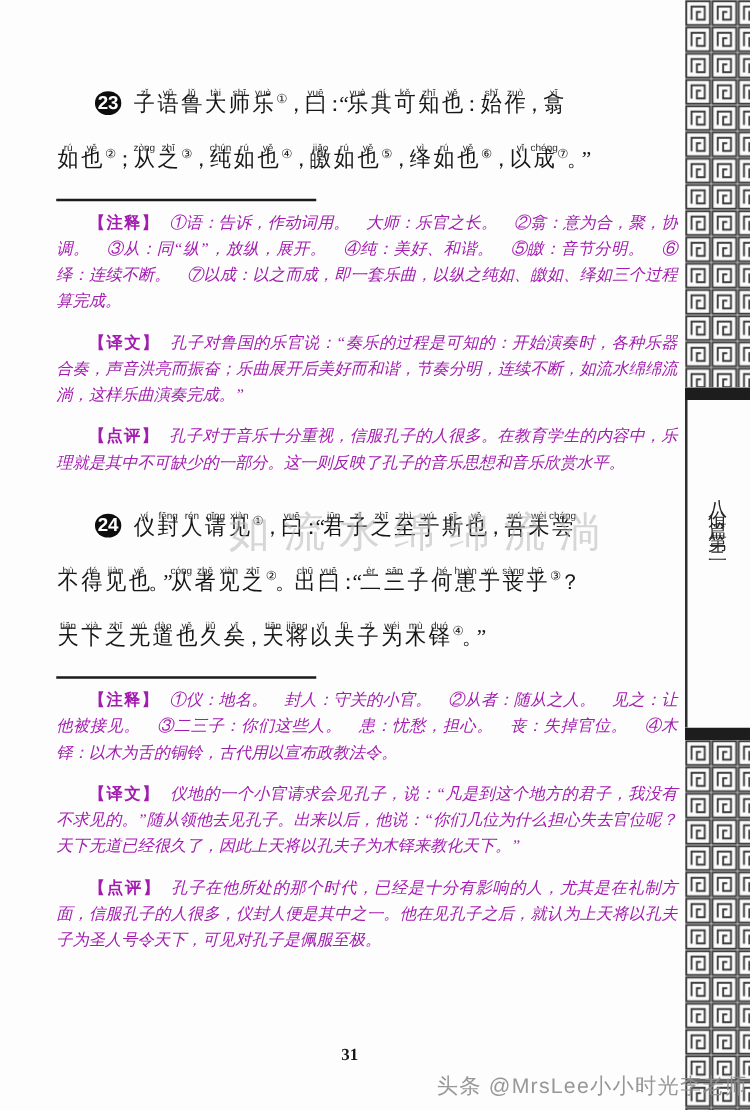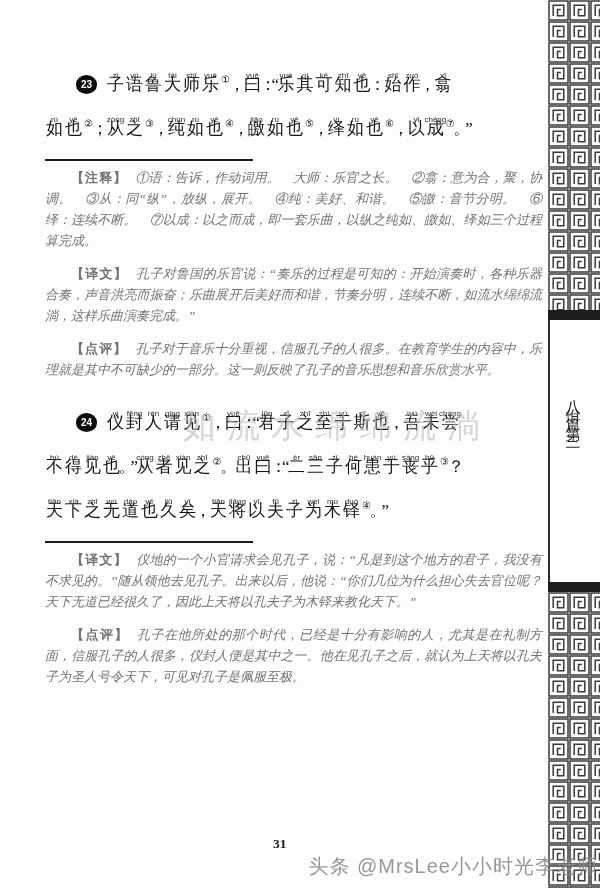--- a/index.html
+++ b/index.html
@@ -6,49 +6,49 @@
   body{width:600px;height:888px;background:#fff;overflow:hidden;
        font-family:"Liberation Serif","DejaVu Serif",serif;color:#161616;}
   .page{position:relative;width:600px;height:888px;background:#fdfdfd;overflow:hidden;}
 
   
   .content{position:absolute;left:45px;top:58px;width:497px;}
   .section{}
   .section + .section{margin-top:16px;}
   .h-line{white-space:nowrap;height:44px;padding-top:11px;box-sizing:border-box;line-height:22px;}
   .badge{display:inline-block;min-width:21px;height:19px;background:#0d0d0d;color:#fff;
-         border-radius:50%/48%;font-size:10px;line-height:19px;text-align:center;
+         border-radius:50%/48%;font-size:15px;line-height:19px;text-align:center;
          font-family:"Liberation Sans","DejaVu Sans",sans-serif;font-weight:bold;
          margin:0 9px 0 31px;vertical-align:2px;}
   .cell{display:inline-block;position:relative;font-size:17px;padding:0 1px;}
   .cell .py{position:absolute;top:-9px;left:50%;transform:translateX(-50%);
             font-size:8px;color:#2b2b2b;letter-spacing:0;
             font-family:"Liberation Sans","DejaVu Sans",sans-serif;white-space:nowrap;}
   .cell.pu{margin:0 -3.5px;}
   .sup{font-size:10px;vertical-align:7px;padding:0 1px;}
   .divider{width:208px;border-top:2px solid #1b1b1b;margin:13px 0 6px;}
   .block{font-size:13px;line-height:21px;margin:5px 0 12px;text-indent:2em;
-         text-align:justify;color:#737373;}
+         text-align:justify;color:#a21caf;}
   .block .btext{font-style:italic;}
   .lbl{font-weight:bold;font-style:normal;margin-right:8px;letter-spacing:1px;}
 
   
   .side-col{position:absolute;left:548px;top:0;width:52px;height:888px;}
   .pattern{width:52px;overflow:hidden;line-height:0;}
   .side-bar{width:52px;height:10px;background:#1d1d1d;}
   .side-gap{position:relative;width:52px;height:262px;border-left:2px solid #2e2e2e;
             box-sizing:border-box;background:#fdfdfd;}
   .side-label{position:absolute;top:68px;left:13px;writing-mode:vertical-rl;
               font-size:15px;letter-spacing:9px;color:#262626;}
 
   
   .wm-center{position:absolute;left:183px;top:404px;font-size:33px;color:#bdbdbd;
              opacity:.6;letter-spacing:11px;white-space:nowrap;
              font-family:"Liberation Sans","DejaVu Sans",sans-serif;pointer-events:none;z-index:5;}
-  .wm-bottom{position:absolute;right:2px;bottom:8px;font-size:20px;color:#8d8d8d;
+  .wm-bottom{position:absolute;right:2px;bottom:8px;font-size:17px;color:#8d8d8d;
              opacity:.9;letter-spacing:1px;white-space:nowrap;
              font-family:"Liberation Sans","DejaVu Sans",sans-serif;z-index:6;}
   .folio{position:absolute;left:273px;top:836px;font-size:13.5px;font-weight:bold;}
 </style>
 </head>
 <body>
 
 <div class="page">
 
   <div class="content" id="sections-root">
@@ -58,20 +58,21 @@
         <div class="divider"></div>
         <p class="block"><span class="lbl">【注释】</span><span class="btext">①语：告诉，作动词用。　大师：乐官之长。　②翕：意为合，聚，协调。　③从：同“纵”，放纵，展开。　④纯：美好、和谐。　⑤皦：音节分明。　⑥绎：连续不断。　⑦以成：以之而成，即一套乐曲，以纵之纯如、皦如、绎如三个过程算完成。</span></p>
         <p class="block"><span class="lbl">【译文】</span><span class="btext">孔子对鲁国的乐官说：“奏乐的过程是可知的：开始演奏时，各种乐器合奏，声音洪亮而振奋；乐曲展开后美好而和谐，节奏分明，连续不断，如流水绵绵流淌，这样乐曲演奏完成。”</span></p>
         <p class="block"><span class="lbl">【点评】</span><span class="btext">孔子对于音乐十分重视，信服孔子的人很多。在教育学生的内容中，乐理就是其中不可缺少的一部分。这一则反映了孔子的音乐思想和音乐欣赏水平。</span></p>
       </div>
       <div class="section">
         <div class="h-line"><span class="badge">24</span><span class="cell"><span class="py">yí</span>仪</span><span class="cell"><span class="py">fēng</span>封</span><span class="cell"><span class="py">rén</span>人</span><span class="cell"><span class="py">qǐng</span>请</span><span class="cell"><span class="py">xiàn</span>见</span><span class="sup">①</span><span class="cell pu">，</span><span class="cell"><span class="py">yuē</span>曰</span><span class="cell pu">：</span><span class="cell pu">“</span><span class="cell"><span class="py">jūn</span>君</span><span class="cell"><span class="py">zǐ</span>子</span><span class="cell"><span class="py">zhī</span>之</span><span class="cell"><span class="py">zhì</span>至</span><span class="cell"><span class="py">yú</span>于</span><span class="cell"><span class="py">sī</span>斯</span><span class="cell"><span class="py">yě</span>也</span><span class="cell pu">，</span><span class="cell"><span class="py">wú</span>吾</span><span class="cell"><span class="py">wèi</span>未</span><span class="cell"><span class="py">cháng</span>尝</span></div>
         <div class="h-line"><span class="cell"><span class="py">bù</span>不</span><span class="cell"><span class="py">dé</span>得</span><span class="cell"><span class="py">jiàn</span>见</span><span class="cell"><span class="py">yě</span>也</span><span class="cell pu">。</span><span class="cell pu">”</span><span class="cell"><span class="py">cóng</span>从</span><span class="cell"><span class="py">zhě</span>者</span><span class="cell"><span class="py">xiàn</span>见</span><span class="cell"><span class="py">zhī</span>之</span><span class="sup">②</span><span class="cell pu">。</span><span class="cell"><span class="py">chū</span>出</span><span class="cell"><span class="py">yuē</span>曰</span><span class="cell pu">：</span><span class="cell pu">“</span><span class="cell"><span class="py">èr</span>二</span><span class="cell"><span class="py">sān</span>三</span><span class="cell"><span class="py">zǐ</span>子</span><span class="cell"><span class="py">hé</span>何</span><span class="cell"><span class="py">huàn</span>患</span><span class="cell"><span class="py">yú</span>于</span><span class="cell"><span class="py">sàng</span>丧</span><span class="cell"><span class="py">hū</span>乎</span><span class="sup">③</span><span class="cell pu">？</span></div>
         <div class="h-line"><span class="cell"><span class="py">tiān</span>天</span><span class="cell"><span class="py">xià</span>下</span><span class="cell"><span class="py">zhī</span>之</span><span class="cell"><span class="py">wú</span>无</span><span class="cell"><span class="py">dào</span>道</span><span class="cell"><span class="py">yě</span>也</span><span class="cell"><span class="py">jiǔ</span>久</span><span class="cell"><span class="py">yǐ</span>矣</span><span class="cell pu">，</span><span class="cell"><span class="py">tiān</span>天</span><span class="cell"><span class="py">jiāng</span>将</span><span class="cell"><span class="py">yǐ</span>以</span><span class="cell"><span class="py">fū</span>夫</span><span class="cell"><span class="py">zǐ</span>子</span><span class="cell"><span class="py">wéi</span>为</span><span class="cell"><span class="py">mù</span>木</span><span class="cell"><span class="py">duó</span>铎</span><span class="sup">④</span><span class="cell pu">。</span><span class="cell pu">”</span></div>
         <div class="divider"></div>
+        <p class="block"><span class="lbl">【注释】</span><span class="btext">①仪：地名。　封人：守关的小官。　②从者：随从之人。　见之：让他被接见。　③二三子：你们这些人。　患：忧愁，担心。　丧：失掉官位。　④木铎：以木为舌的铜铃，古代用以宣布政教法令。</span></p>
         <p class="block"><span class="lbl">【译文】</span><span class="btext">仪地的一个小官请求会见孔子，说：“凡是到这个地方的君子，我没有不求见的。”随从领他去见孔子。出来以后，他说：“你们几位为什么担心失去官位呢？天下无道已经很久了，因此上天将以孔夫子为木铎来教化天下。”</span></p>
         <p class="block"><span class="lbl">【点评】</span><span class="btext">孔子在他所处的那个时代，已经是十分有影响的人，尤其是在礼制方面，信服孔子的人很多，仪封人便是其中之一。他在见孔子之后，就认为上天将以孔夫子为圣人号令天下，可见对孔子是佩服至极。</span></p>
       </div>
     </div>
 
   <div class="side-col">
     <div class="pattern">
       <svg width="52" height="310" xmlns="http://www.w3.org/2000/svg">
         <defs>
           <pattern id="gkA" width="21" height="21" patternUnits="userSpaceOnUse">

